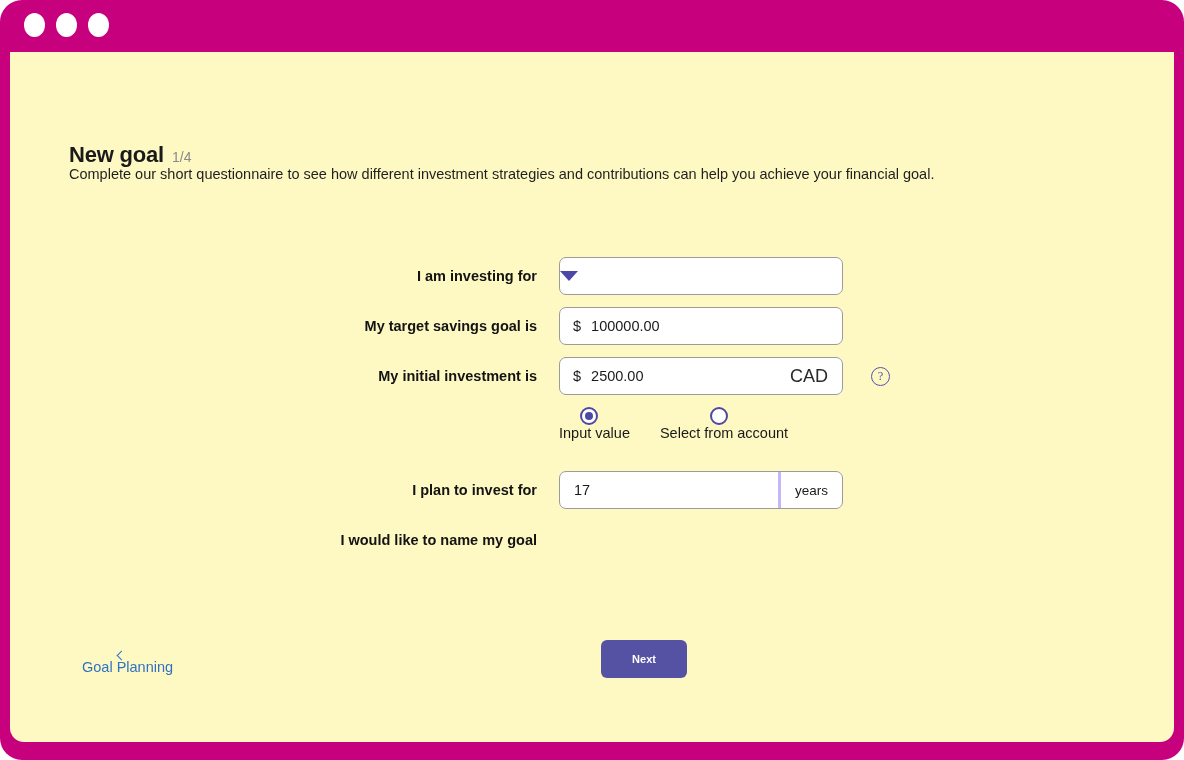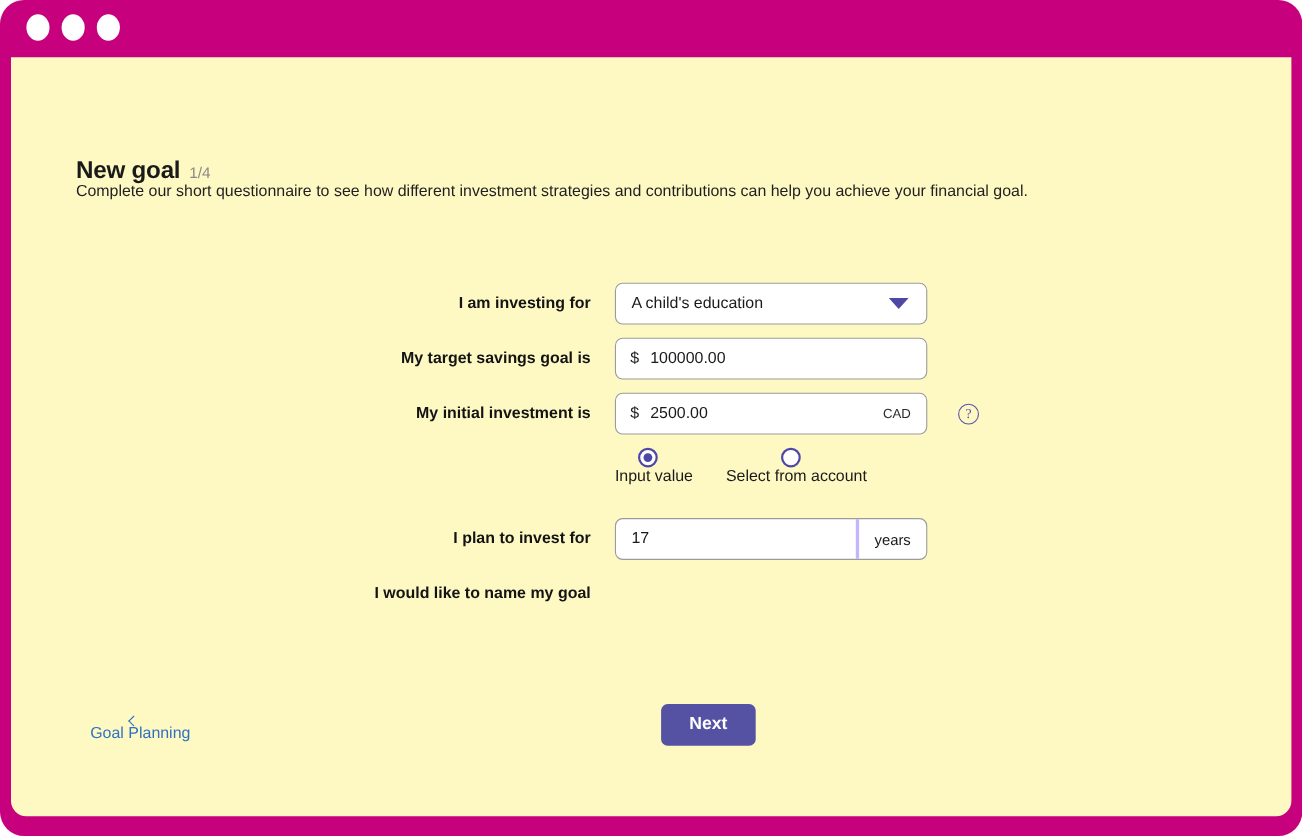--- a/index.html
+++ b/index.html
@@ -125,21 +125,21 @@
     padding-right: 10px;
     color: #1a1a1a;
     font-size: 14.5px;
   }
   .control .val-after-prefix {
     flex: 1;
     white-space: nowrap;
   }
   .suffix-plain {
     padding-right: 14px;
-    font-size: 12px;
+    font-size: 18px;
     color: #2a2a2a;
   }
   .suffix-divided {
     height: 100%;
     display: flex;
     align-items: center;
     padding: 0 14px;
     border-left: 3px solid #c4b5fd;
     font-size: 13.5px;
     color: #1a1a1a;
@@ -226,21 +226,21 @@
     margin-right: 13px;
   }
   .next-btn {
     position: absolute;
     left: 591px; top: 588px;
     width: 86px; height: 38px;
     background: #5551a3;
     color: #ffffff;
     border: none;
     border-radius: 6px;
-    font-size: 16px;
+    font-size: 11px;
     font-weight: bold;
     font-family: "Liberation Sans", sans-serif;
     cursor: pointer;
   }
 </style>
 </head>
 <body>
 
 <div class="frame">
 
@@ -260,21 +260,20 @@
 
     <div class="page-desc">Complete our short questionnaire to see how different investment strategies and contributions can help you achieve your financial goal.</div>
 
 
     <div class="form">
 
       <div class="row">
         <div class="row-label">I am investing for</div>
         <div class="field-col">
           <div class="control">
-            <span class="value">A child's education</span>
             <span class="caret"></span>
           </div>
         </div>
       </div>
 
       <div class="row">
         <div class="row-label">My target savings goal is</div>
         <div class="field-col">
           <div class="control">
             <span class="prefix">$</span>

